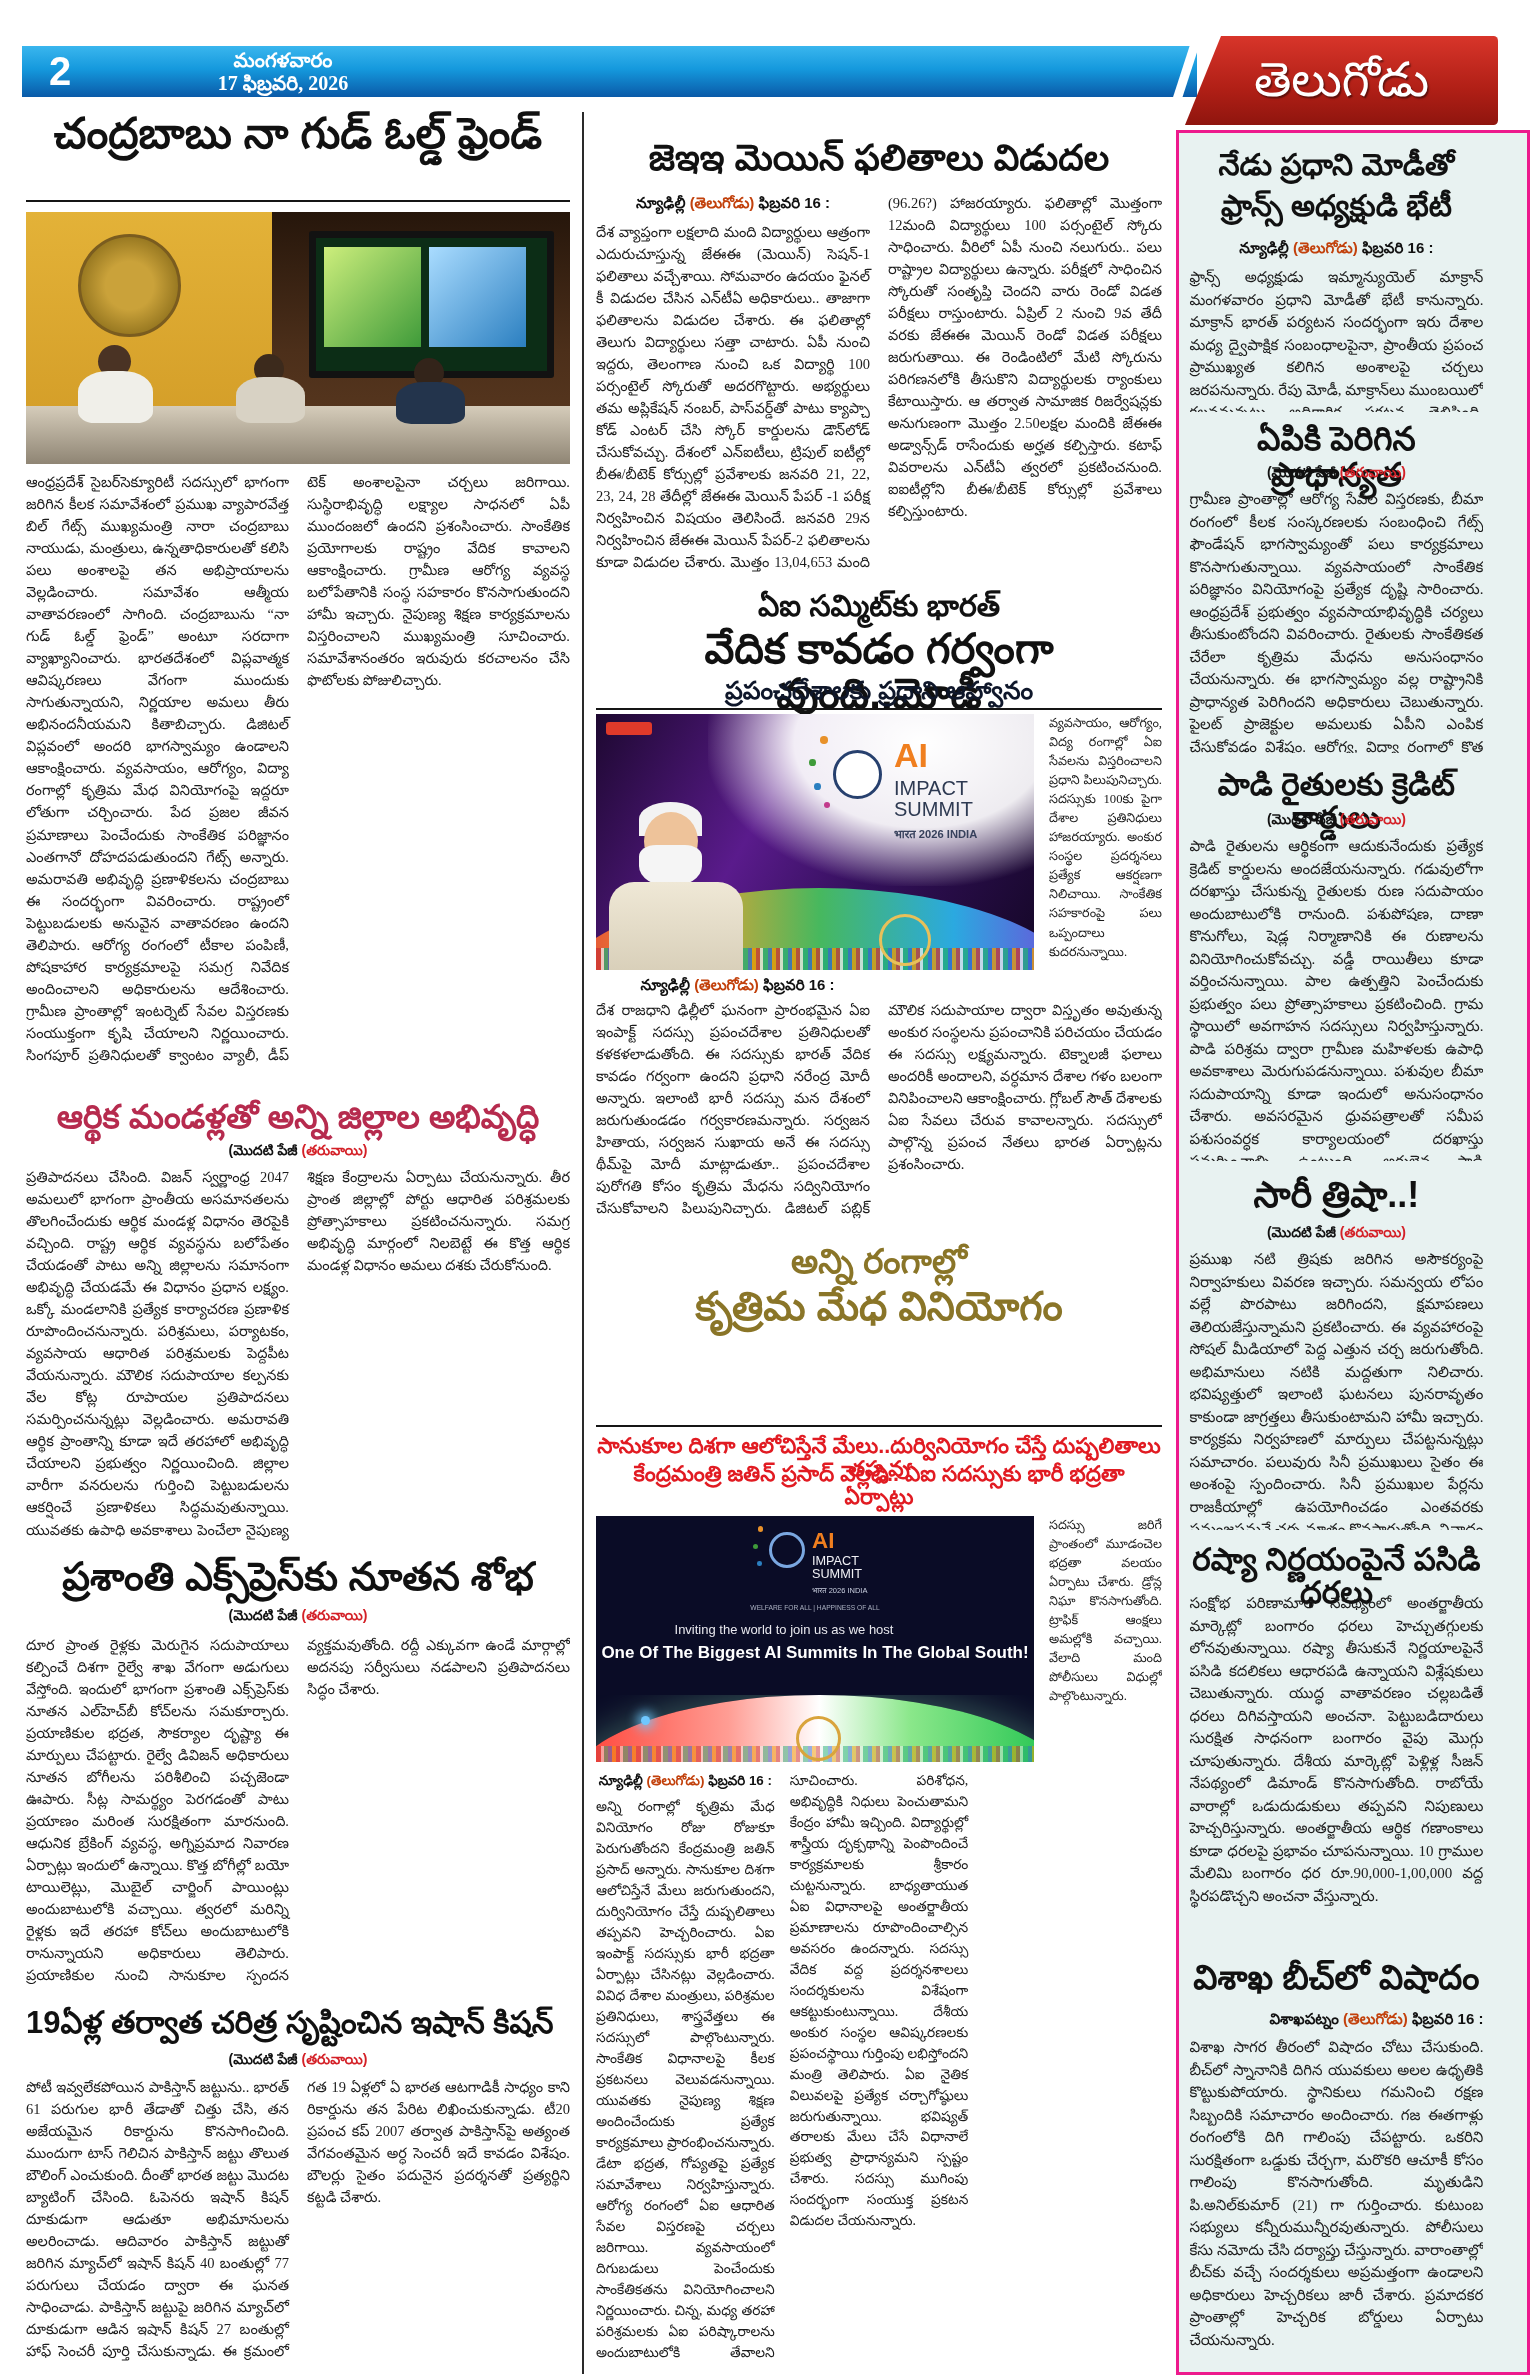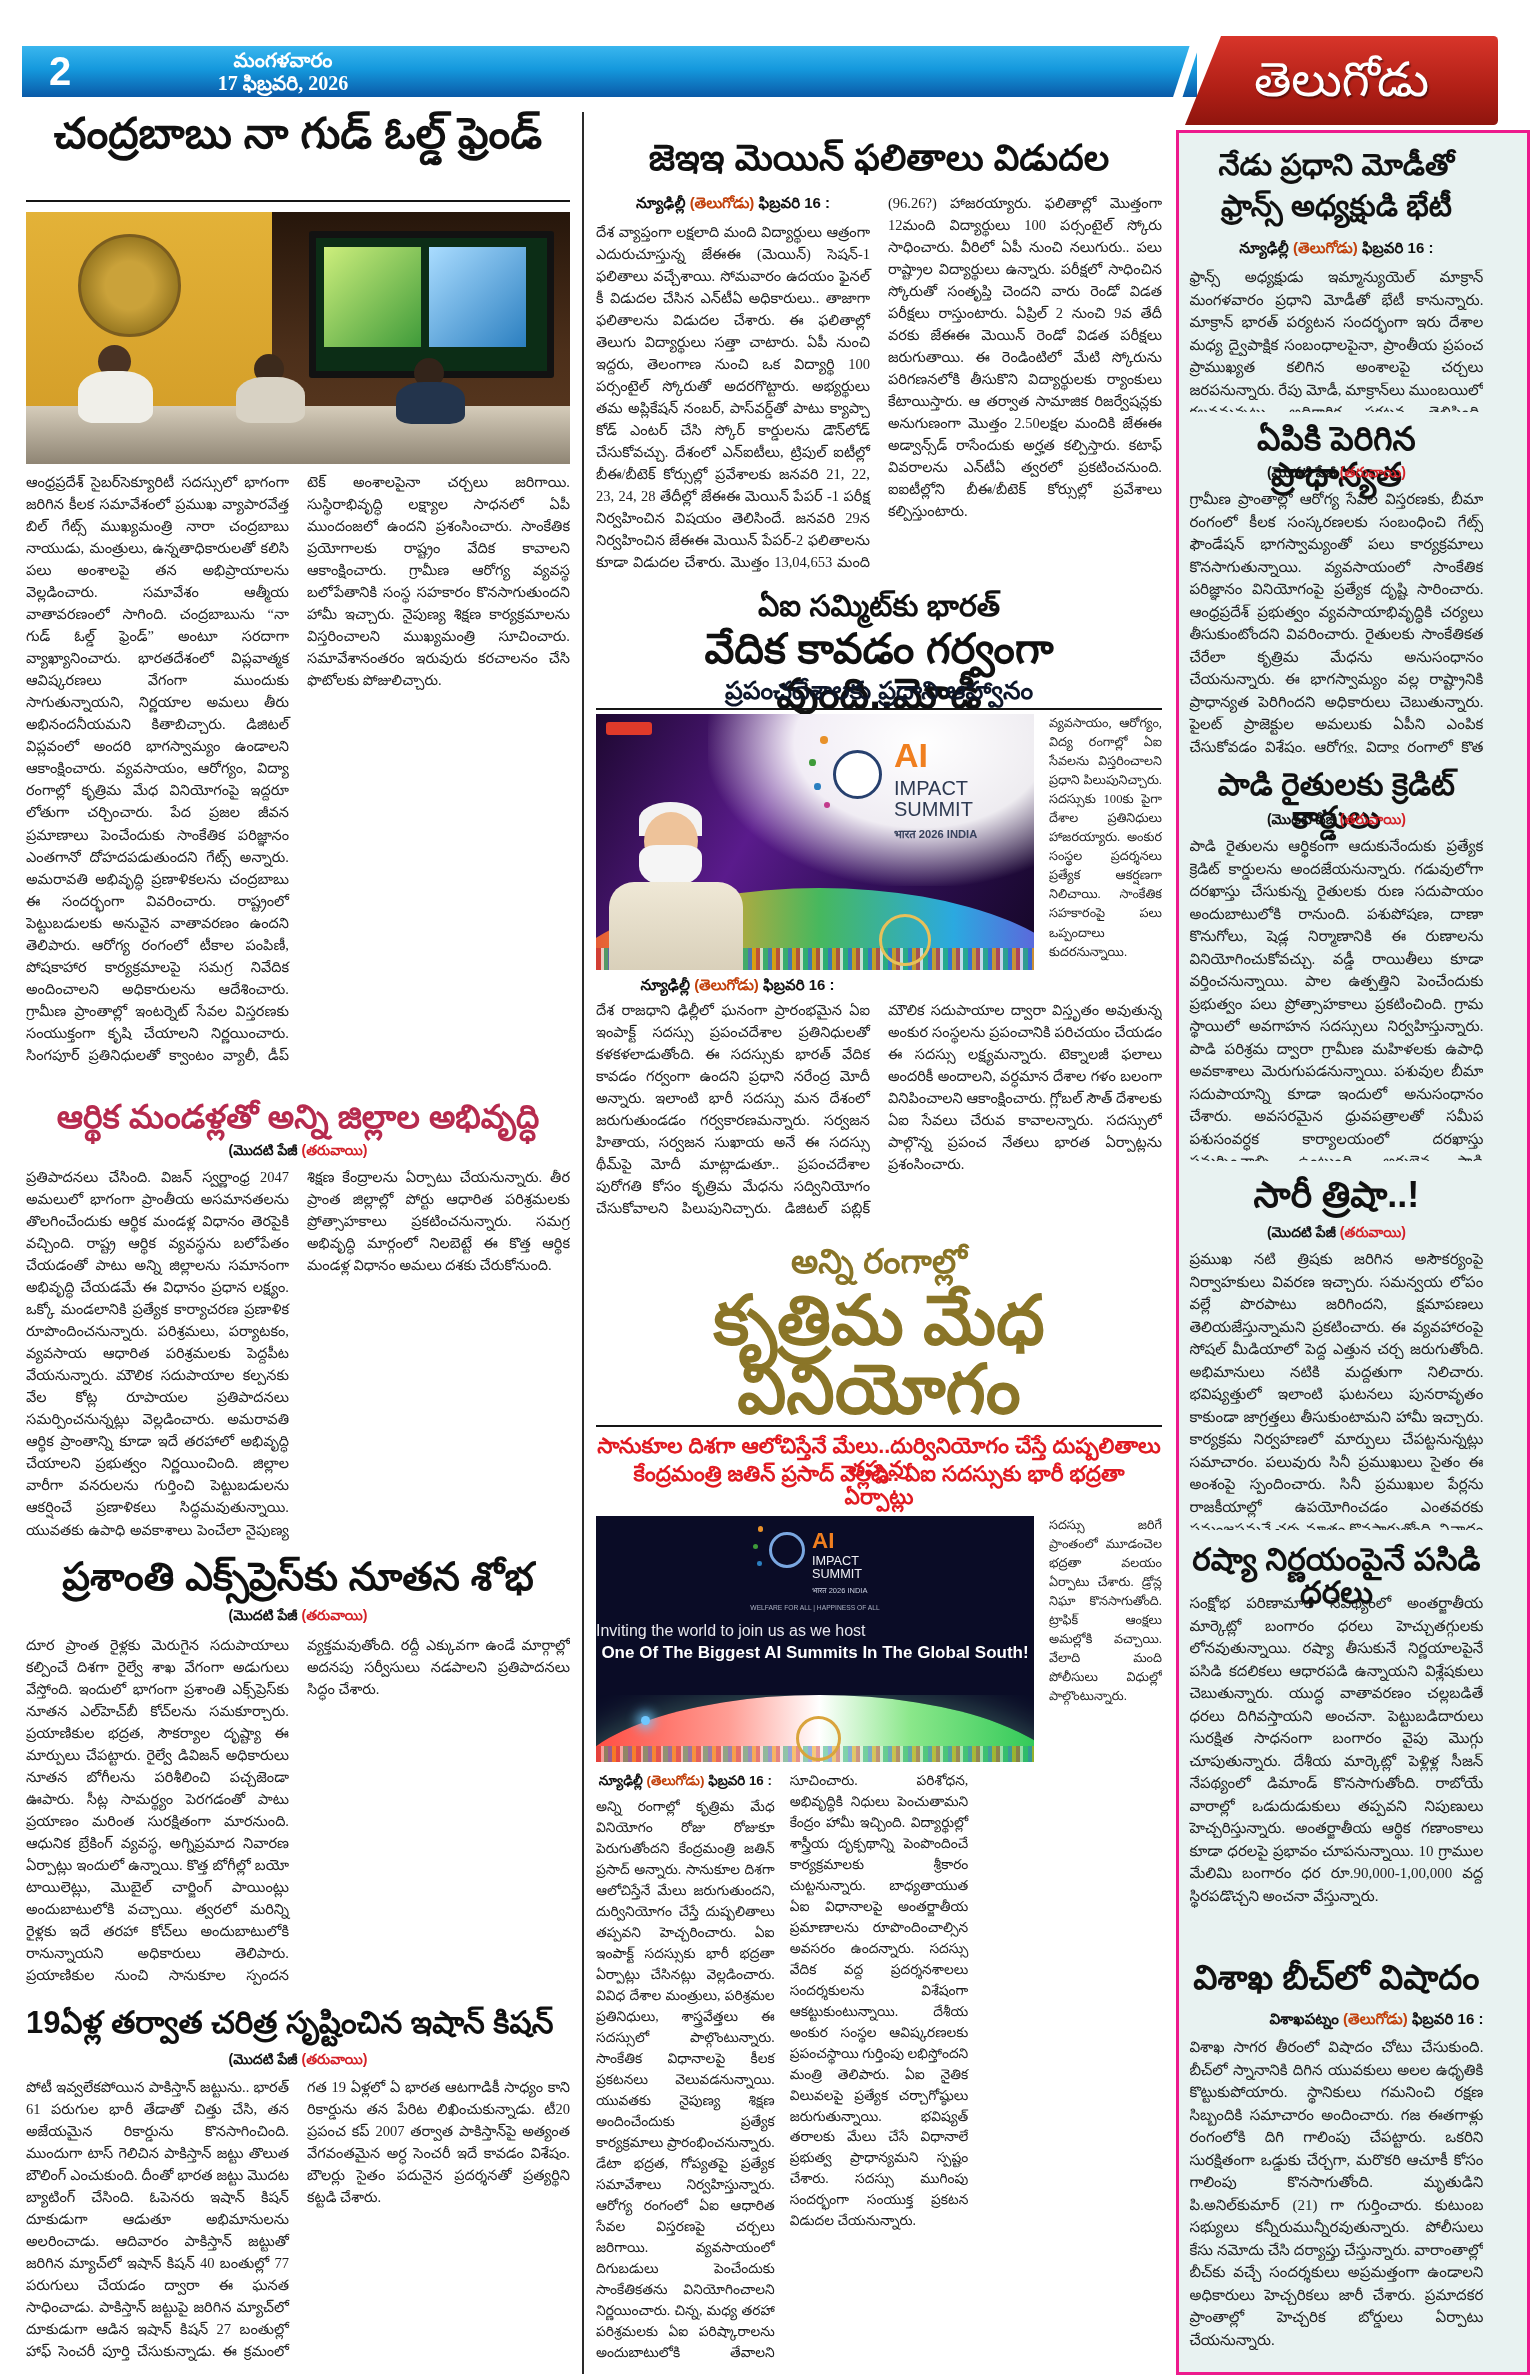--- a/index.html
+++ b/index.html
@@ -181,36 +181,36 @@
   <div class="abs sideline" style="left:1049px;top:714px;width:113px;height:256px;">వ్యవసాయం, ఆరోగ్యం, విద్య రంగాల్లో ఏఐ సేవలను విస్తరించాలని ప్రధాని పిలుపునిచ్చారు. సదస్సుకు 100కు పైగా దేశాల ప్రతినిధులు హాజరయ్యారు. అంకుర సంస్థల ప్రదర్శనలు ప్రత్యేక ఆకర్షణగా నిలిచాయి. సాంకేతిక సహకారంపై పలు ఒప్పందాలు కుదరనున్నాయి.</div>
 
   <div class="abs dateline" style="left:596px;top:976px;width:283px;">
     <span>న్యూఢిల్లీ</span>
     <span class="paper">(తెలుగోడు)</span>
     <span>ఫిబ్రవరి 16 :</span>
   </div>
   <div class="abs body-text two-col" style="left:596px;top:999px;width:566px;height:238px;">దేశ రాజధాని ఢిల్లీలో ఘనంగా ప్రారంభమైన ఏఐ ఇంపాక్ట్ సదస్సు ప్రపంచదేశాల ప్రతినిధులతో కళకళలాడుతోంది. ఈ సదస్సుకు భారత్ వేదిక కావడం గర్వంగా ఉందని ప్రధాని నరేంద్ర మోదీ అన్నారు. ఇలాంటి భారీ సదస్సు మన దేశంలో జరుగుతుండడం గర్వకారణమన్నారు. సర్వజన హితాయ, సర్వజన సుఖాయ అనే ఈ సదస్సు థీమ్‌పై మోదీ మాట్లాడుతూ.. ప్రపంచదేశాల పురోగతి కోసం కృత్రిమ మేధను సద్వినియోగం చేసుకోవాలని పిలుపునిచ్చారు. డిజిటల్ పబ్లిక్ మౌలిక సదుపాయాల ద్వారా విస్తృతం అవుతున్న అంకుర సంస్థలను ప్రపంచానికి పరిచయం చేయడం ఈ సదస్సు లక్ష్యమన్నారు. టెక్నాలజీ ఫలాలు అందరికీ అందాలని, వర్ధమాన దేశాల గళం బలంగా వినిపించాలని ఆకాంక్షించారు. గ్లోబల్ సౌత్ దేశాలకు ఏఐ సేవలు చేరువ కావాలన్నారు. సదస్సులో పాల్గొన్న ప్రపంచ నేతలు భారత ఏర్పాట్లను ప్రశంసించారు.</div>
 
   <div class="abs head olive" style="left:596px;top:1243px;width:566px;font-size:34px;">అన్ని రంగాల్లో</div>
-  <div class="abs head olive" style="left:596px;top:1286px;width:566px;font-size:69px;line-height:1.0;">కృత్రిమ మేధ వినియోగం</div>
+  <div class="abs head olive" style="left:596px;top:1286px;width:566px;font-size:40px;line-height:1.0;">కృత్రిమ మేధ వినియోగం</div>
   <div class="abs rule" style="left:596px;top:1425px;width:566px;"></div>
   <div class="abs head redsub" style="left:596px;top:1434px;width:566px;font-size:21.6px;">సానుకూల దిశగా ఆలోచిస్తేనే మేలు..దుర్వినియోగం చేస్తే దుష్పలితాలు తప్పవు</div>
   <div class="abs head redsub" style="left:596px;top:1462px;width:566px;font-size:21.6px;">కేంద్రమంత్రి జతిన్ ప్రసాద్ వెల్లడి.. ఏఐ సదస్సుకు భారీ భద్రతా ఏర్పాట్లు</div>
 
   <div class="abs ai2" style="left:596px;top:1516px;width:438px;height:246px;">
     <div class="abs chakra" style="left:173px;top:16.4px;width:30px;height:30px;border-color:#7aa7e0;background:#0a0c26;"></div>
     <div class="lotus-dot" style="left:162px;top:10.4px;width:5.2px;height:5.2px;background:#e8912a;"></div>
     <div class="lotus-dot" style="left:157px;top:28px;width:5.2px;height:5.2px;background:#3f9b3a;"></div>
     <div class="lotus-dot" style="left:161px;top:45px;width:4.5px;height:4.5px;background:#2b7fc0;"></div>
     <div class="abs ai-ai" style="left:216px;top:12px;font-size:22.4px;">AI</div>
     <div class="abs ai-word" style="left:216px;top:39px;font-size:12.7px;">IMPACT</div>
     <div class="abs ai-word" style="left:216px;top:52px;font-size:12.7px;">SUMMIT</div>
     <div class="abs tiny" style="left:216px;top:69px;font-size:7.5px;color:#c8cede;">भारत 2026 INDIA</div>
     <div class="abs tiny" style="left:0;top:88px;width:438px;font-size:6.7px;text-align:center;">WELFARE FOR ALL | HAPPINESS OF ALL</div>
-    <div class="abs invite-sm" style="left:0;top:106px;width:376px;font-size:16px;text-align:left;">Inviting the world to join us as we host</div>
+    <div class="abs invite-sm" style="left:0;top:106px;width:376px;font-size:13px;text-align:center;">Inviting the world to join us as we host</div>
     <div class="abs invite-big" style="left:4.5px;top:127px;width:429px;font-size:17px;text-align:center;">One Of The Biggest AI Summits In The Global South!</div>
     <div class="abs" style="left:-30px;bottom:-67px;width:507px;height:134px;overflow:hidden;">
       <div class="abs stadium2" style="left:0;top:0;width:507px;height:194px;"></div>
     </div>
     <div class="abs flags" style="left:0;bottom:0;width:438px;height:16.4px;opacity:.5;"></div>
     <div class="abs ring" style="left:200px;bottom:1.5px;width:39px;height:39px;border-color:#d9a43c;"></div>
     <div class="lotus-dot" style="left:45px;bottom:37px;width:9px;height:9px;background:#6fc7ff;box-shadow:0 0 10.4px 4.5px rgba(110,200,255,.8);"></div>
   </div>
   <div class="abs sideline" style="left:1049px;top:1516px;width:113px;height:246px;">సదస్సు జరిగే ప్రాంతంలో మూడంచెల భద్రతా వలయం ఏర్పాటు చేశారు. డ్రోన్ల నిఘా కొనసాగుతోంది. ట్రాఫిక్ ఆంక్షలు అమల్లోకి వచ్చాయి. వేలాది మంది పోలీసులు విధుల్లో పాల్గొంటున్నారు.</div>
 

